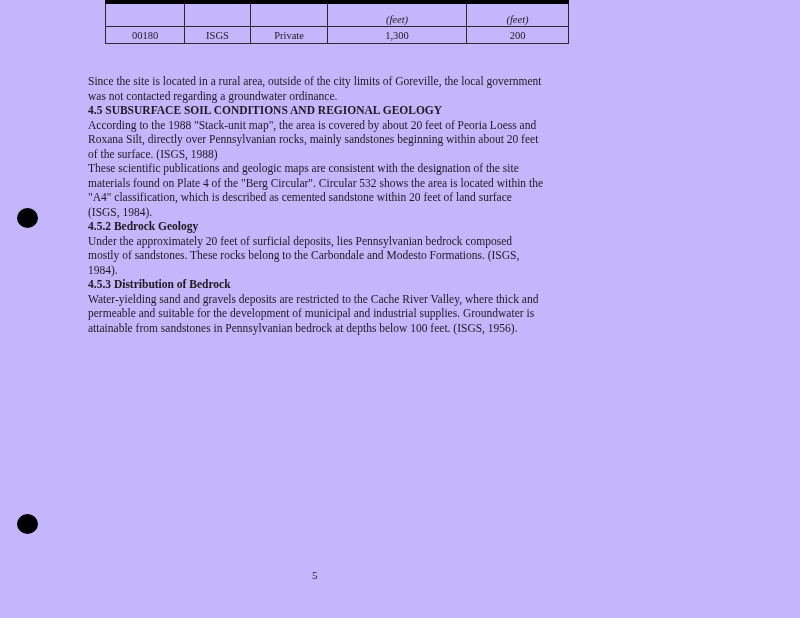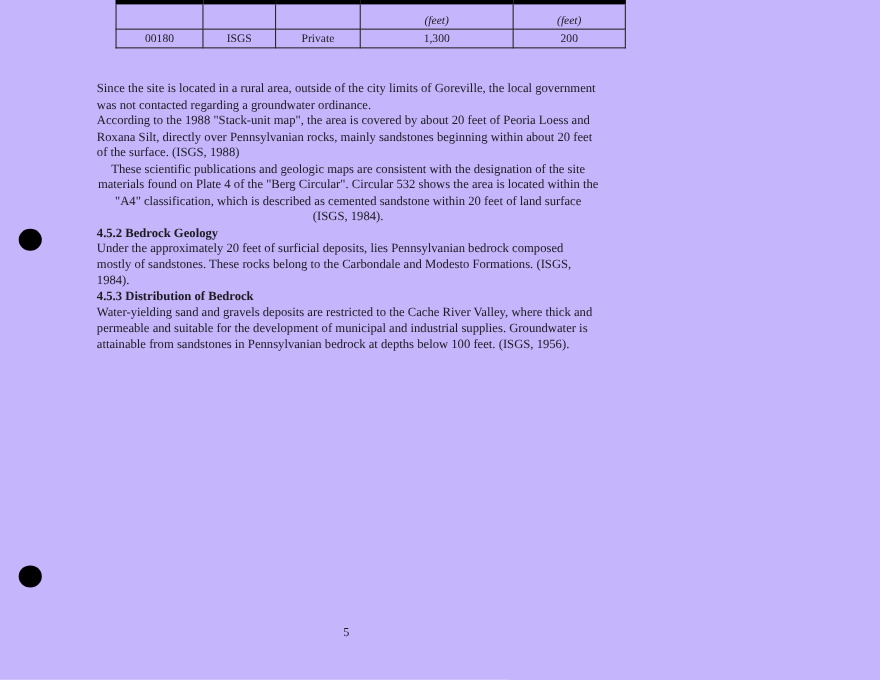--- a/index.html
+++ b/index.html
@@ -83,21 +83,21 @@
   .content p { margin: 0; }
   .content h2, .content h3 {
     margin: 0;
     font-size: 11.5px;
     line-height: 14.5px;
     font-weight: bold;
   }
   .mt-sec   { margin-top: 19px; }
   .mt-sub   { margin-top: 14px; }
   .mt-par   { margin-top: 14px; }
-  .mt-par2  { margin-top: 15px; text-align: center; }
+  .mt-par2  { margin-top: 15px; }
   .mt-big   { margin-top: 30px; }
 
   .page-number {
     position: absolute;
     left: 312px;
     top: 569px;
     font-size: 11px;
   }
 </style>
 </head>
@@ -148,20 +148,21 @@
       <td class="c2">Private</td>
       <td class="c3">1,300</td>
       <td class="c4">200</td>
     </tr>
   </tbody>
     </table>
 
   <div class="content">
     <p>Since the site is located in a rural area, outside of the city limits of Goreville, the local government was not contacted regarding a groundwater ordinance.</p>
 
+    <h2 class="mt-sec">4.5 SUBSURFACE SOIL CONDITIONS AND REGIONAL GEOLOGY</h2>
 
 
     <p class="mt-par">According to the 1988 "Stack-unit map", the area is covered by about 20 feet of Peoria Loess and Roxana Silt, directly over Pennsylvanian rocks, mainly sandstones beginning within about 20 feet of the surface. (ISGS, 1988)</p>
 
     <p class="mt-par2">These scientific publications and geologic maps are consistent with the designation of the site materials found on Plate 4 of the "Berg Circular".  Circular 532 shows the area is located within the "A4" classification, which is described as cemented sandstone within 20 feet of land surface (ISGS, 1984).</p>
 
     <h3 class="mt-big">4.5.2 Bedrock Geology</h3>
 
     <p class="mt-par">Under the approximately 20 feet of surficial deposits, lies Pennsylvanian bedrock composed mostly of sandstones.  These rocks belong to the Carbondale and Modesto Formations. (ISGS, 1984).</p>
 

